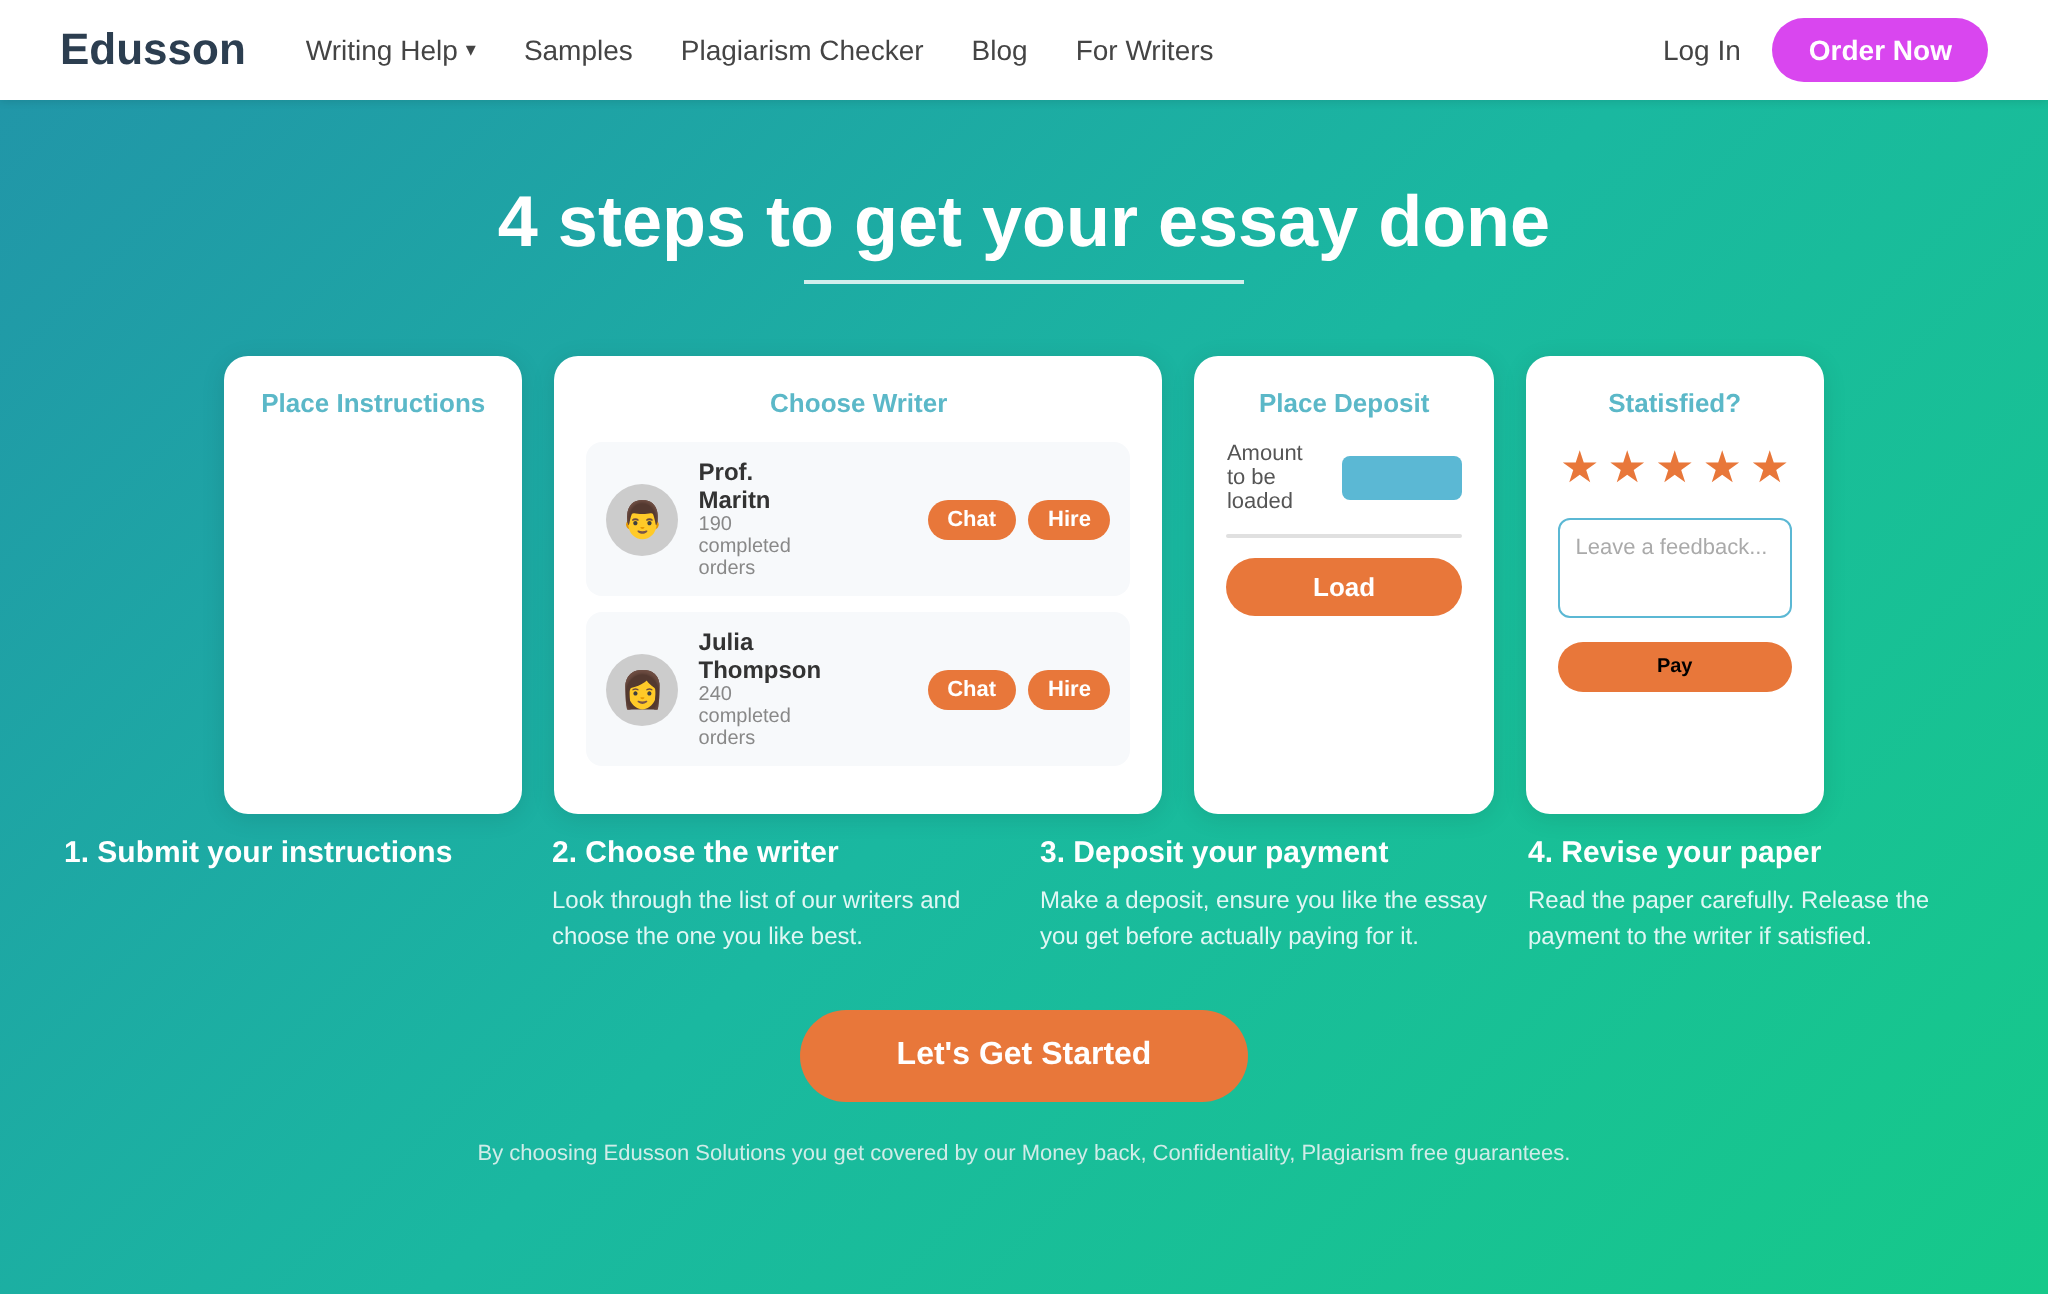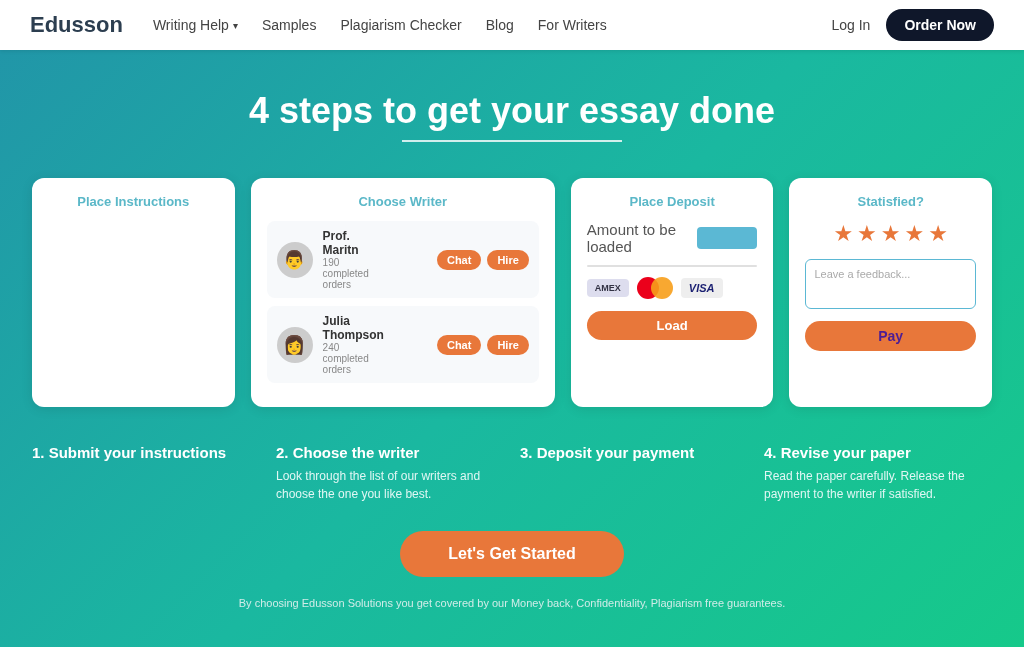--- a/index.html
+++ b/index.html
@@ -44,21 +44,21 @@
       gap: 16px;
     }
     .btn-login {
       font-size: 14px;
       color: #444;
       cursor: pointer;
       background: none;
       border: none;
     }
     .btn-order {
-      background: #0f172a;
+      background: #d946ef;
       color: #fff;
       border: none;
       padding: 8px 18px;
       border-radius: 20px;
       font-size: 14px;
       cursor: pointer;
       font-weight: bold;
     }
     .chevron { font-size: 10px; }
 
@@ -83,22 +83,22 @@
       height: 2px;
       background: #fff;
       margin: 0 auto 36px;
       opacity: 0.8;
     }
 
     
     .steps-row {
       display: flex;
       gap: 16px;
-      width: 960px;
-      margin-bottom: 37px;
+      width: 800px;
+      margin-bottom: 11px;
       justify-content: center;
     }
     .step-card {
       background: #fff;
       border-radius: 12px;
       flex: 1;
       padding: 16px;
       box-shadow: 0 2px 12px rgba(0,0,0,0.1);
       min-height: 180px;
     }
@@ -160,21 +160,21 @@
     .btn-chat { background: #e8773a; color: #fff; }
     .btn-hire { background: #e8773a; color: #fff; }
 
     
     .payment-row {
       display: flex;
       align-items: center;
       gap: 8px;
       margin-bottom: 10px;
     }
-    .payment-label { font-size: 15px; color: #555; flex: 1; }
+    .payment-label { font-size: 11px; color: #555; flex: 1; }
     .payment-bar-blue {
       width: 60px;
       height: 22px;
       background: #5bb8d4;
       border-radius: 4px;
     }
     .payment-line {
       height: 2px;
       background: #e0e0e0;
       margin-bottom: 10px;
@@ -224,26 +224,26 @@
       border: 1.5px solid #5bb8d4;
       border-radius: 6px;
       padding: 8px;
       font-size: 11px;
       color: #aaa;
       min-height: 50px;
       margin-bottom: 12px;
     }
     .btn-pay {
       background: #e8773a;
-      color: #4c1d95;
+      color: #000000;
       border: none;
       border-radius: 16px;
       padding: 7px 0;
       width: 100%;
-      font-size: 14px;
+      font-size: 10px;
       cursor: pointer;
       font-weight: bold;
     }
 
     
     .steps-desc-row {
       display: flex;
       gap: 16px;
       width: 960px;
       margin-bottom: 28px;
@@ -336,28 +336,20 @@
       </div>
     </div>
 
     <div class="step-card">
       <div class="step-card-title">Place Deposit</div>
       <div class="payment-row">
         <div class="payment-label">Amount to be loaded</div>
         <div class="payment-bar-blue"></div>
       </div>
       <div class="payment-line"></div>
-      <div class="payment-icons">
-        <div class="card-icon" style="font-size:9px; background:#dde; color:#334;">AMEX</div>
-        <div class="mc-circles">
-          <div class="mc-circle mc-red"></div>
-          <div class="mc-circle mc-orange"></div>
-        </div>
-        <div class="card-icon visa-icon">VISA</div>
-      </div>
       <button class="btn-load">Load</button>
     </div>
 
     <div class="step-card">
       <div class="step-card-title">Statisfied?</div>
       <div class="stars">
         <span class="star">★</span>
         <span class="star">★</span>
         <span class="star">★</span>
         <span class="star">★</span>
@@ -372,20 +364,21 @@
   <div class="steps-desc-row">
     <div class="step-desc">
       <div class="step-desc-title">1. Submit your instructions</div>
     </div>
     <div class="step-desc">
       <div class="step-desc-title">2. Choose the writer</div>
       <div class="step-desc-text">Look through the list of our writers and choose the one you like best.</div>
     </div>
     <div class="step-desc">
       <div class="step-desc-title">3. Deposit your payment</div>
+      <div class="step-desc-text">Make a deposit, ensure you like the essay you get before actually paying for it.</div>
     </div>
     <div class="step-desc">
       <div class="step-desc-title">4. Revise your paper</div>
       <div class="step-desc-text">Read the paper carefully. Release the payment to the writer if satisfied.</div>
     </div>
   </div>
 
   <button class="cta-btn">Let's Get Started</button>
   <div class="footer-note">By choosing Edusson Solutions you get covered by our Money back, Confidentiality, Plagiarism free guarantees.</div>
 </section>

